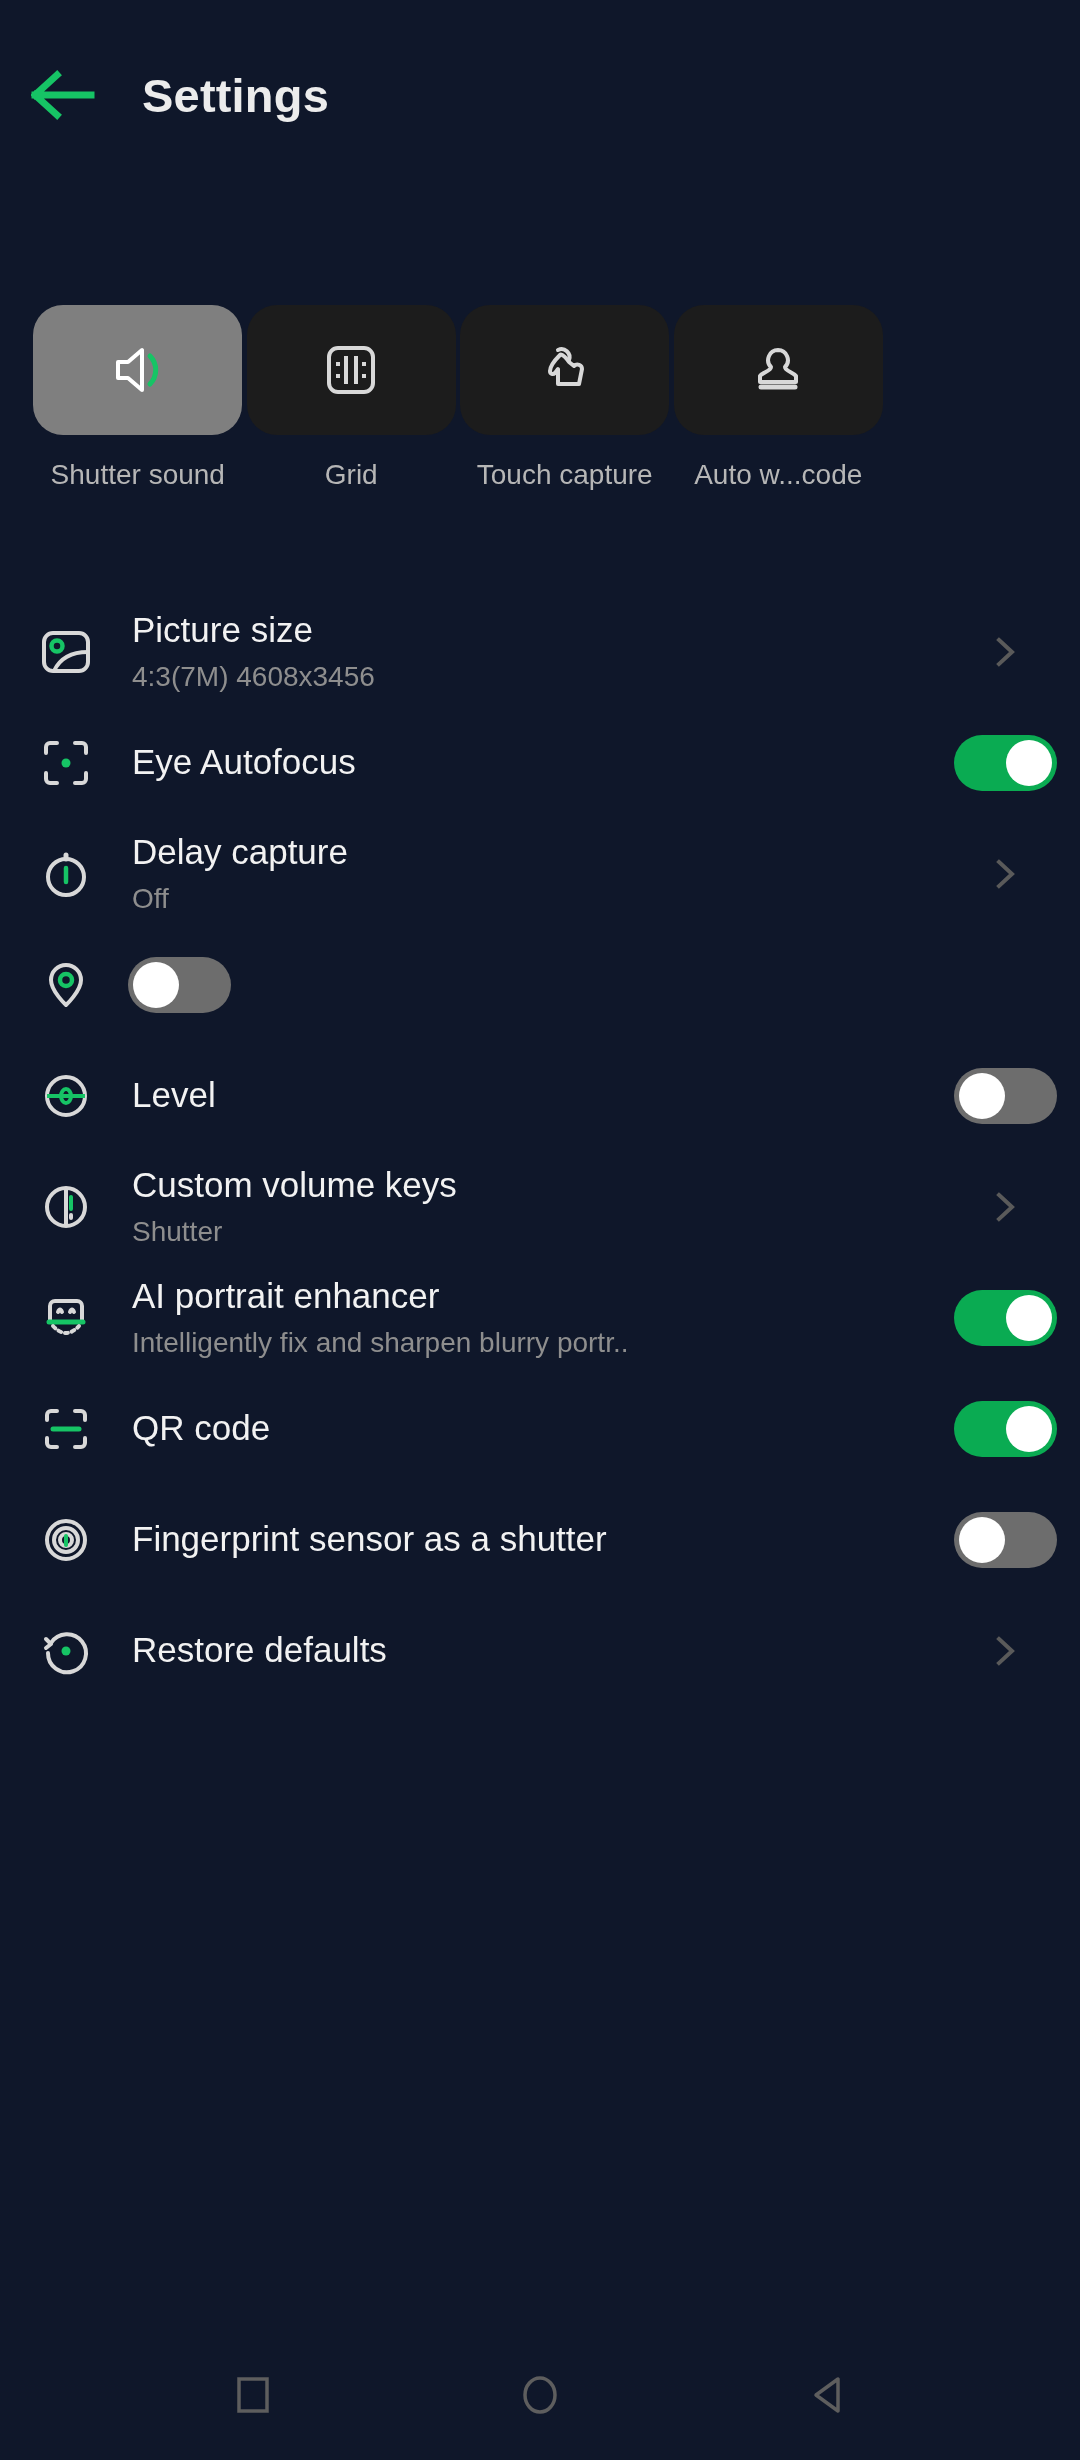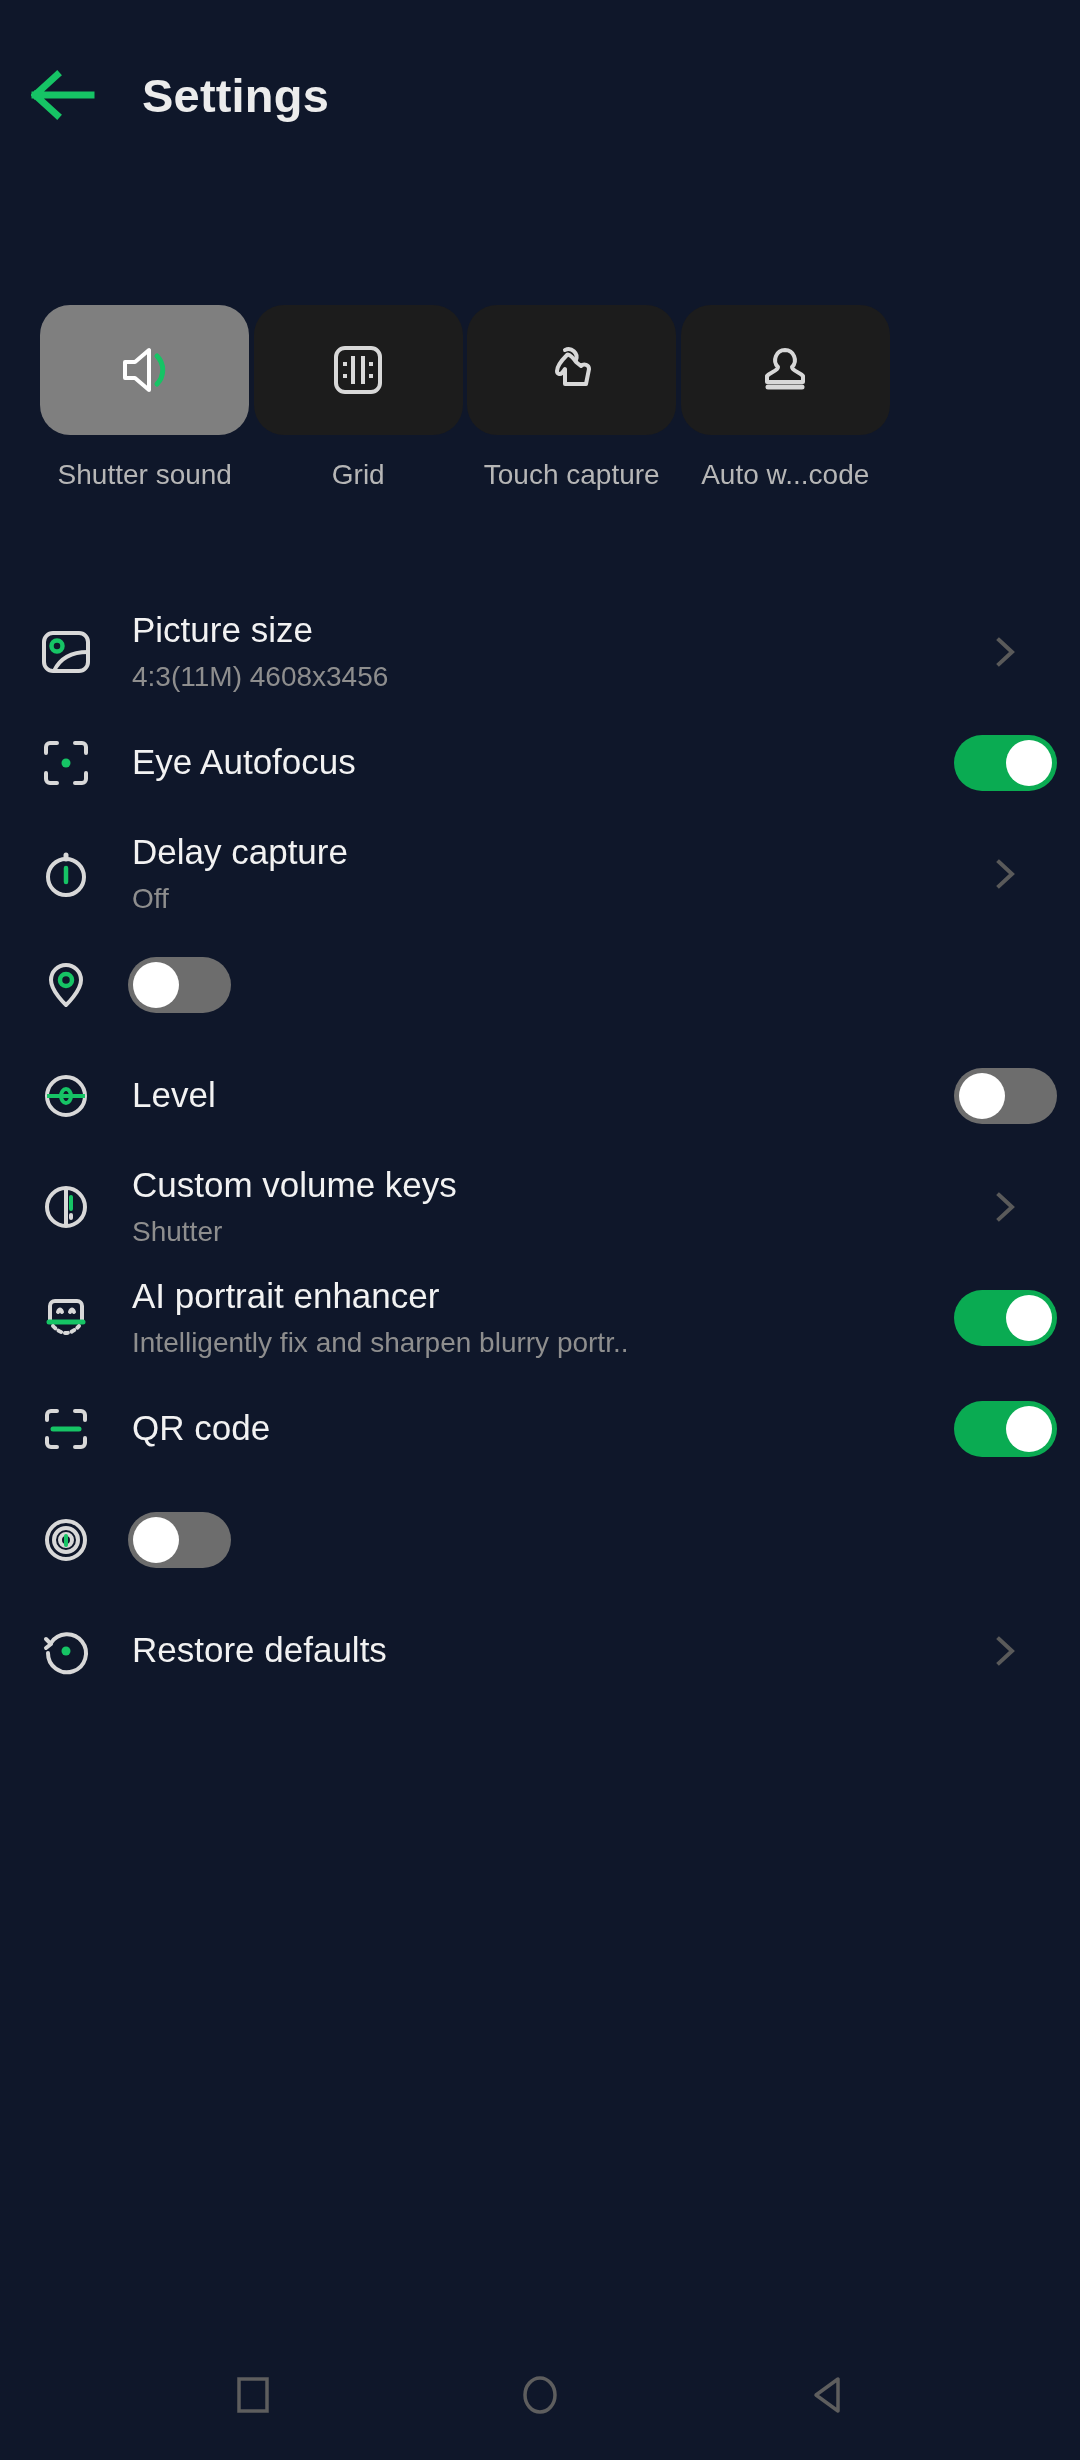--- a/index.html
+++ b/index.html
@@ -46,21 +46,21 @@
     font-weight: bold;
     letter-spacing: 0.2px;
     color: #ececec;
     margin-left: 24px;
     line-height: 1;
   }
 
   
   .tiles {
     position: absolute;
-    left: 12px;
+    left: 5px;
     top: 305;
     width: 880px;
     display: flex;
   }
   .tiles {
     top: 305px;
     padding-left: 26px;
     box-sizing: border-box;
   }
   .tile-wrap {
@@ -256,21 +256,21 @@
     <div class="row">
       <div class="row-icon">
         <svg width="56" height="56" viewBox="0 0 56 56">
           <rect x="6" y="9" width="44" height="38" rx="9" fill="none" stroke="#d8d8d8" stroke-width="4"></rect>
           <circle cx="19" cy="22" r="5.5" fill="none" stroke="#16c465" stroke-width="4.5"></circle>
           <path d="M16 47 C22 34 34 28 50 28" fill="none" stroke="#d8d8d8" stroke-width="4"></path>
         </svg>
       </div>
       <div class="row-text">
         <div class="row-title">Picture size</div>
-        <div class="row-sub">4:3(11M) 4608x3456</div>
+        <div class="row-sub">4:3(7M) 4608x3456</div>
       </div>
       <div class="row-right">
         <svg class="chevron" viewBox="0 0 34 34">
           <path d="M11 5 L24 17 L11 29" fill="none" stroke="#5a5a5a" stroke-width="4" stroke-linecap="square"></path>
         </svg>
       </div>
     </div>
 
     <div class="row">
       <div class="row-icon">
@@ -406,20 +406,23 @@
 
     <div class="row">
       <div class="row-icon">
         <svg width="56" height="56" viewBox="0 0 56 56">
           <circle cx="28" cy="28" r="19" fill="none" stroke="#d8d8d8" stroke-width="4"></circle>
           <circle cx="28" cy="28" r="12" fill="none" stroke="#d8d8d8" stroke-width="4"></circle>
           <circle cx="28" cy="28" r="6" fill="none" stroke="#d8d8d8" stroke-width="4"></circle>
           <line x1="28" y1="24" x2="28" y2="33" stroke="#16c465" stroke-width="4" stroke-linecap="round"></line>
         </svg>
       </div>
+      <div class="row-text">
+        <div class="row-title">Fingerprint sensor as a shutter</div>
+      </div>
       <div class="row-right">
         <div class="switch">
           <div class="knob"></div>
         </div>
       </div>
     </div>
 
     <div class="row">
       <div class="row-icon">
         <svg width="56" height="56" viewBox="0 0 56 56">

